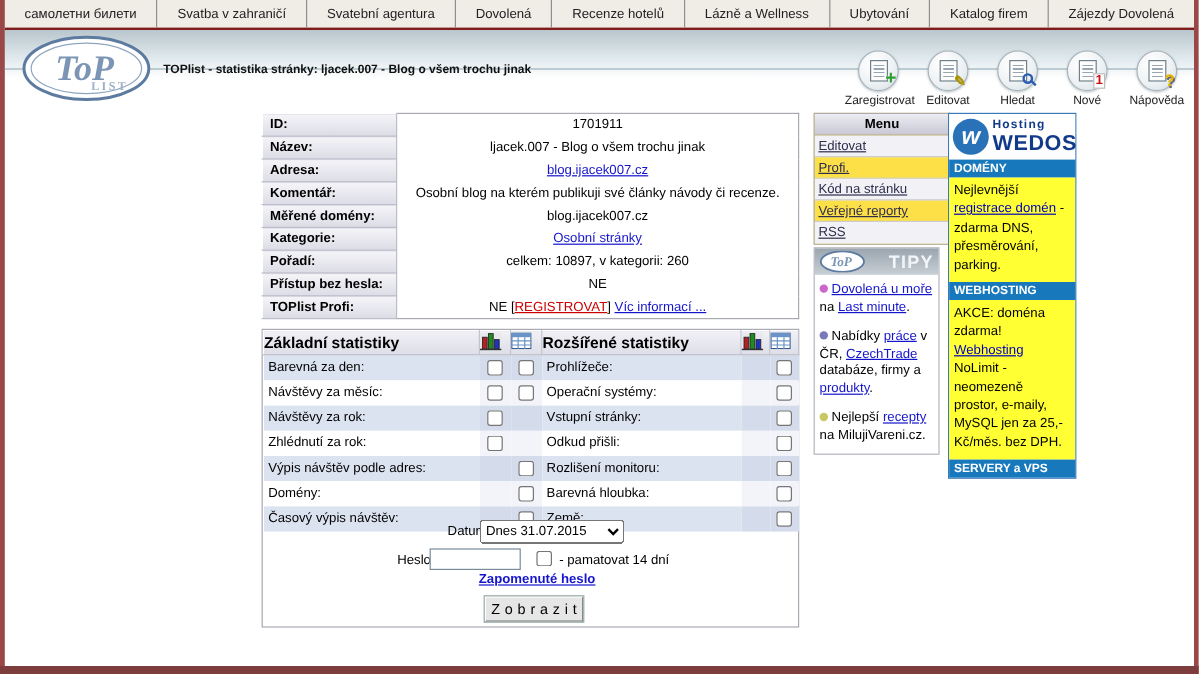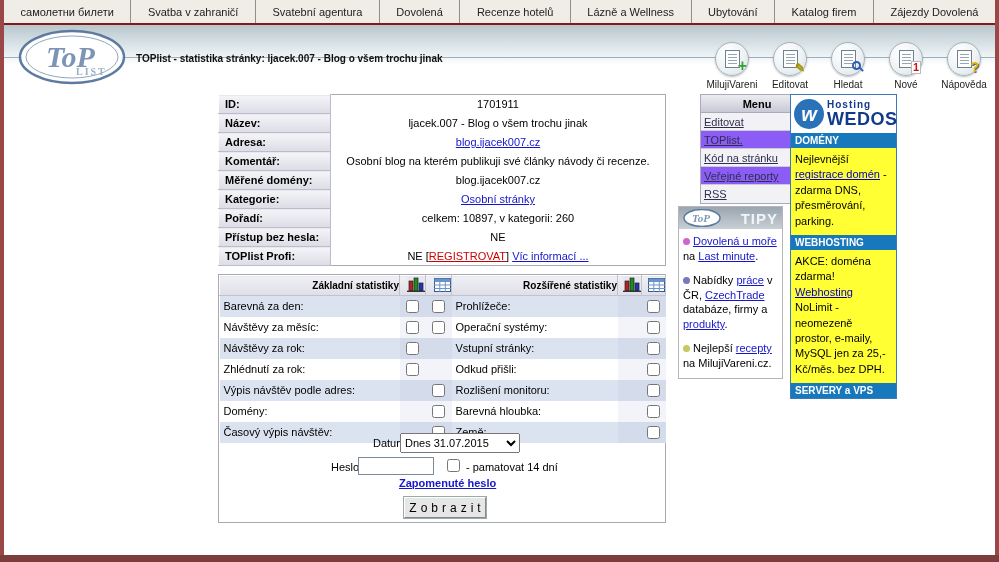--- a/index.html
+++ b/index.html
@@ -55,21 +55,21 @@
   .infobox table { border-collapse: collapse; width: 100%; border: 1px solid #a9a9b2; }
   .infobox td { height: 19px; padding: 1px 6px; vertical-align: middle; }
   td.ilabel { width: 112px; font-weight: bold; background: linear-gradient(#f4f4f8, #dcdce6);
               border: 1px solid; border-color: #ffffff #bcbcca #bcbcca #ffffff; }
   td.ivalue { background: #fff; text-align: center; }
 
   
   .statsbox { position: absolute; left: 218px; top: 274px; width: 448px; height: 249px;
               border: 1px solid #a9a9b2; background: #fff; }
   .statsbox table { border-collapse: collapse; width: 100%; table-layout: fixed; }
-  .statsbox th { height: 20px; font-size: 10px; font-weight: bold; text-align: right;
+  .statsbox th { height: 20px; font-size: 13px; font-weight: bold; text-align: left;
                  background: linear-gradient(#f0f0f5, #dedee8);
                  border: 1px solid; border-color: #ffffff #c3c3cf #c3c3cf #ffffff; }
   .statsbox td { height: 21px; padding: 0 4px; vertical-align: middle; }
   tr.rowblue td { background: #dce3f0; }
   tr.rowwhite td { background: #ffffff; }
   td.cbcell { text-align: center; padding: 0; }
   tr.rowblue td.cbcell { background: #d4dcec; }
   tr.rowwhite td.cbcell { background: #f2f4f9; }
   input[type="checkbox"] { width: 13px; height: 13px; margin: 0; vertical-align: middle; }
 
@@ -82,21 +82,21 @@
   #heslo-input { left: 139px; top: 182px; width: 76px; height: 18px; border: 1px solid #7a8a9a; padding: 1px 3px; font-size: 11px; }
   #remember-cb { left: 228px; top: 184px; position: absolute; }
   #remember-label { left: 247px; top: 186px; }
   #forgot-link { left: 180px; top: 202px; font-weight: bold; }
   #zobrazit-btn { position: absolute; left: 185px; top: 222px; width: 82px; height: 21px;
                   background: #e6e6e6; border: 1px solid; border-color: #fff #888 #888 #fff;
                   outline: 1px solid #9aa; font-size: 12px; letter-spacing: 4px; padding-left: 4px;
                   font-family: "Liberation Sans", sans-serif; cursor: pointer; }
 
   
-  .menubox { position: absolute; left: 700px; top: 94px; width: 114px; border: 1px solid #aab; background: #8b5cf6; }
+  .menubox { position: absolute; left: 678px; top: 94px; width: 114px; border: 1px solid #aab; background: #fde047; }
   .menuhead { height: 18px; text-align: center; font-weight: bold; line-height: 18px;
               background: linear-gradient(#ececf2, #c9c9d6); border-bottom: 1px solid #aab; }
   .menuitem { height: 18px; line-height: 18px; padding-left: 3px; border-bottom: 1px solid #ccc; cursor: pointer; }
   .menuitem:last-child { border-bottom: none; }
   .menuitem.alt { background: #f1f1f6; }
   .menuitem a { color: #2e2e4e; text-decoration: underline; }
 
   
   .tipsbox { position: absolute; left: 678px; top: 206px; width: 105px; border: 1px solid #b5b5be; background: #fff; }
   .tipshead { height: 22px; background: linear-gradient(#9aa5af, #c8cfd5); display: flex;
@@ -149,21 +149,21 @@
     <text x="28" y="38" font-size="30" font-style="italic" font-weight="bold" fill="#7d95b5">ToP</text>
     <text x="58" y="46" font-size="10" font-weight="bold" letter-spacing="2" fill="#9db0c5">LIST</text>
   </svg>
   <div class="page-title">TOPlist - statistika stránky: ljacek.007 - Blog o všem trochu jinak</div>
   <div class="toolbar">
       <div class="tool">
         <div class="circ">
           <div class="doc"></div>
           <span class="badge plus">+</span>
         </div>
-        <div class="tool-label">MilujiVareni</div>
+        <div class="tool-label">Zaregistrovat</div>
       </div>
       <div class="tool">
         <div class="circ">
           <div class="doc"></div>
           <span class="badge pencil">✎</span>
         </div>
         <div class="tool-label">Editovat</div>
       </div>
       <div class="tool">
         <div class="circ">
@@ -341,21 +341,21 @@
   <input type="checkbox" id="remember-cb" style="">
   <span class="frm" id="remember-label">- pamatovat 14 dní</span>
   <a class="frm lnk" id="forgot-link">Zapomenuté heslo</a>
   <button id="zobrazit-btn">Zobrazit</button>
 </div>
 
 <div class="menubox">
   <div class="menuhead">Menu</div>
   <div id="menu-items">
       <div class="menuitem alt"><a>Editovat</a></div>
-      <div class="menuitem"><a>TOPlist.</a></div>
+      <div class="menuitem"><a>Profi.</a></div>
       <div class="menuitem alt"><a>Kód na stránku</a></div>
       <div class="menuitem"><a>Veřejné reporty</a></div>
       <div class="menuitem alt"><a>RSS</a></div>
     </div>
 </div>
 
 <div class="tipsbox">
   <div class="tipshead">
     <svg width="38" height="18" viewBox="0 0 38 18">
       <ellipse cx="19" cy="9" rx="18" ry="8.5" fill="#ffffff" stroke="#5d7ba0" stroke-width="1.5"></ellipse>

